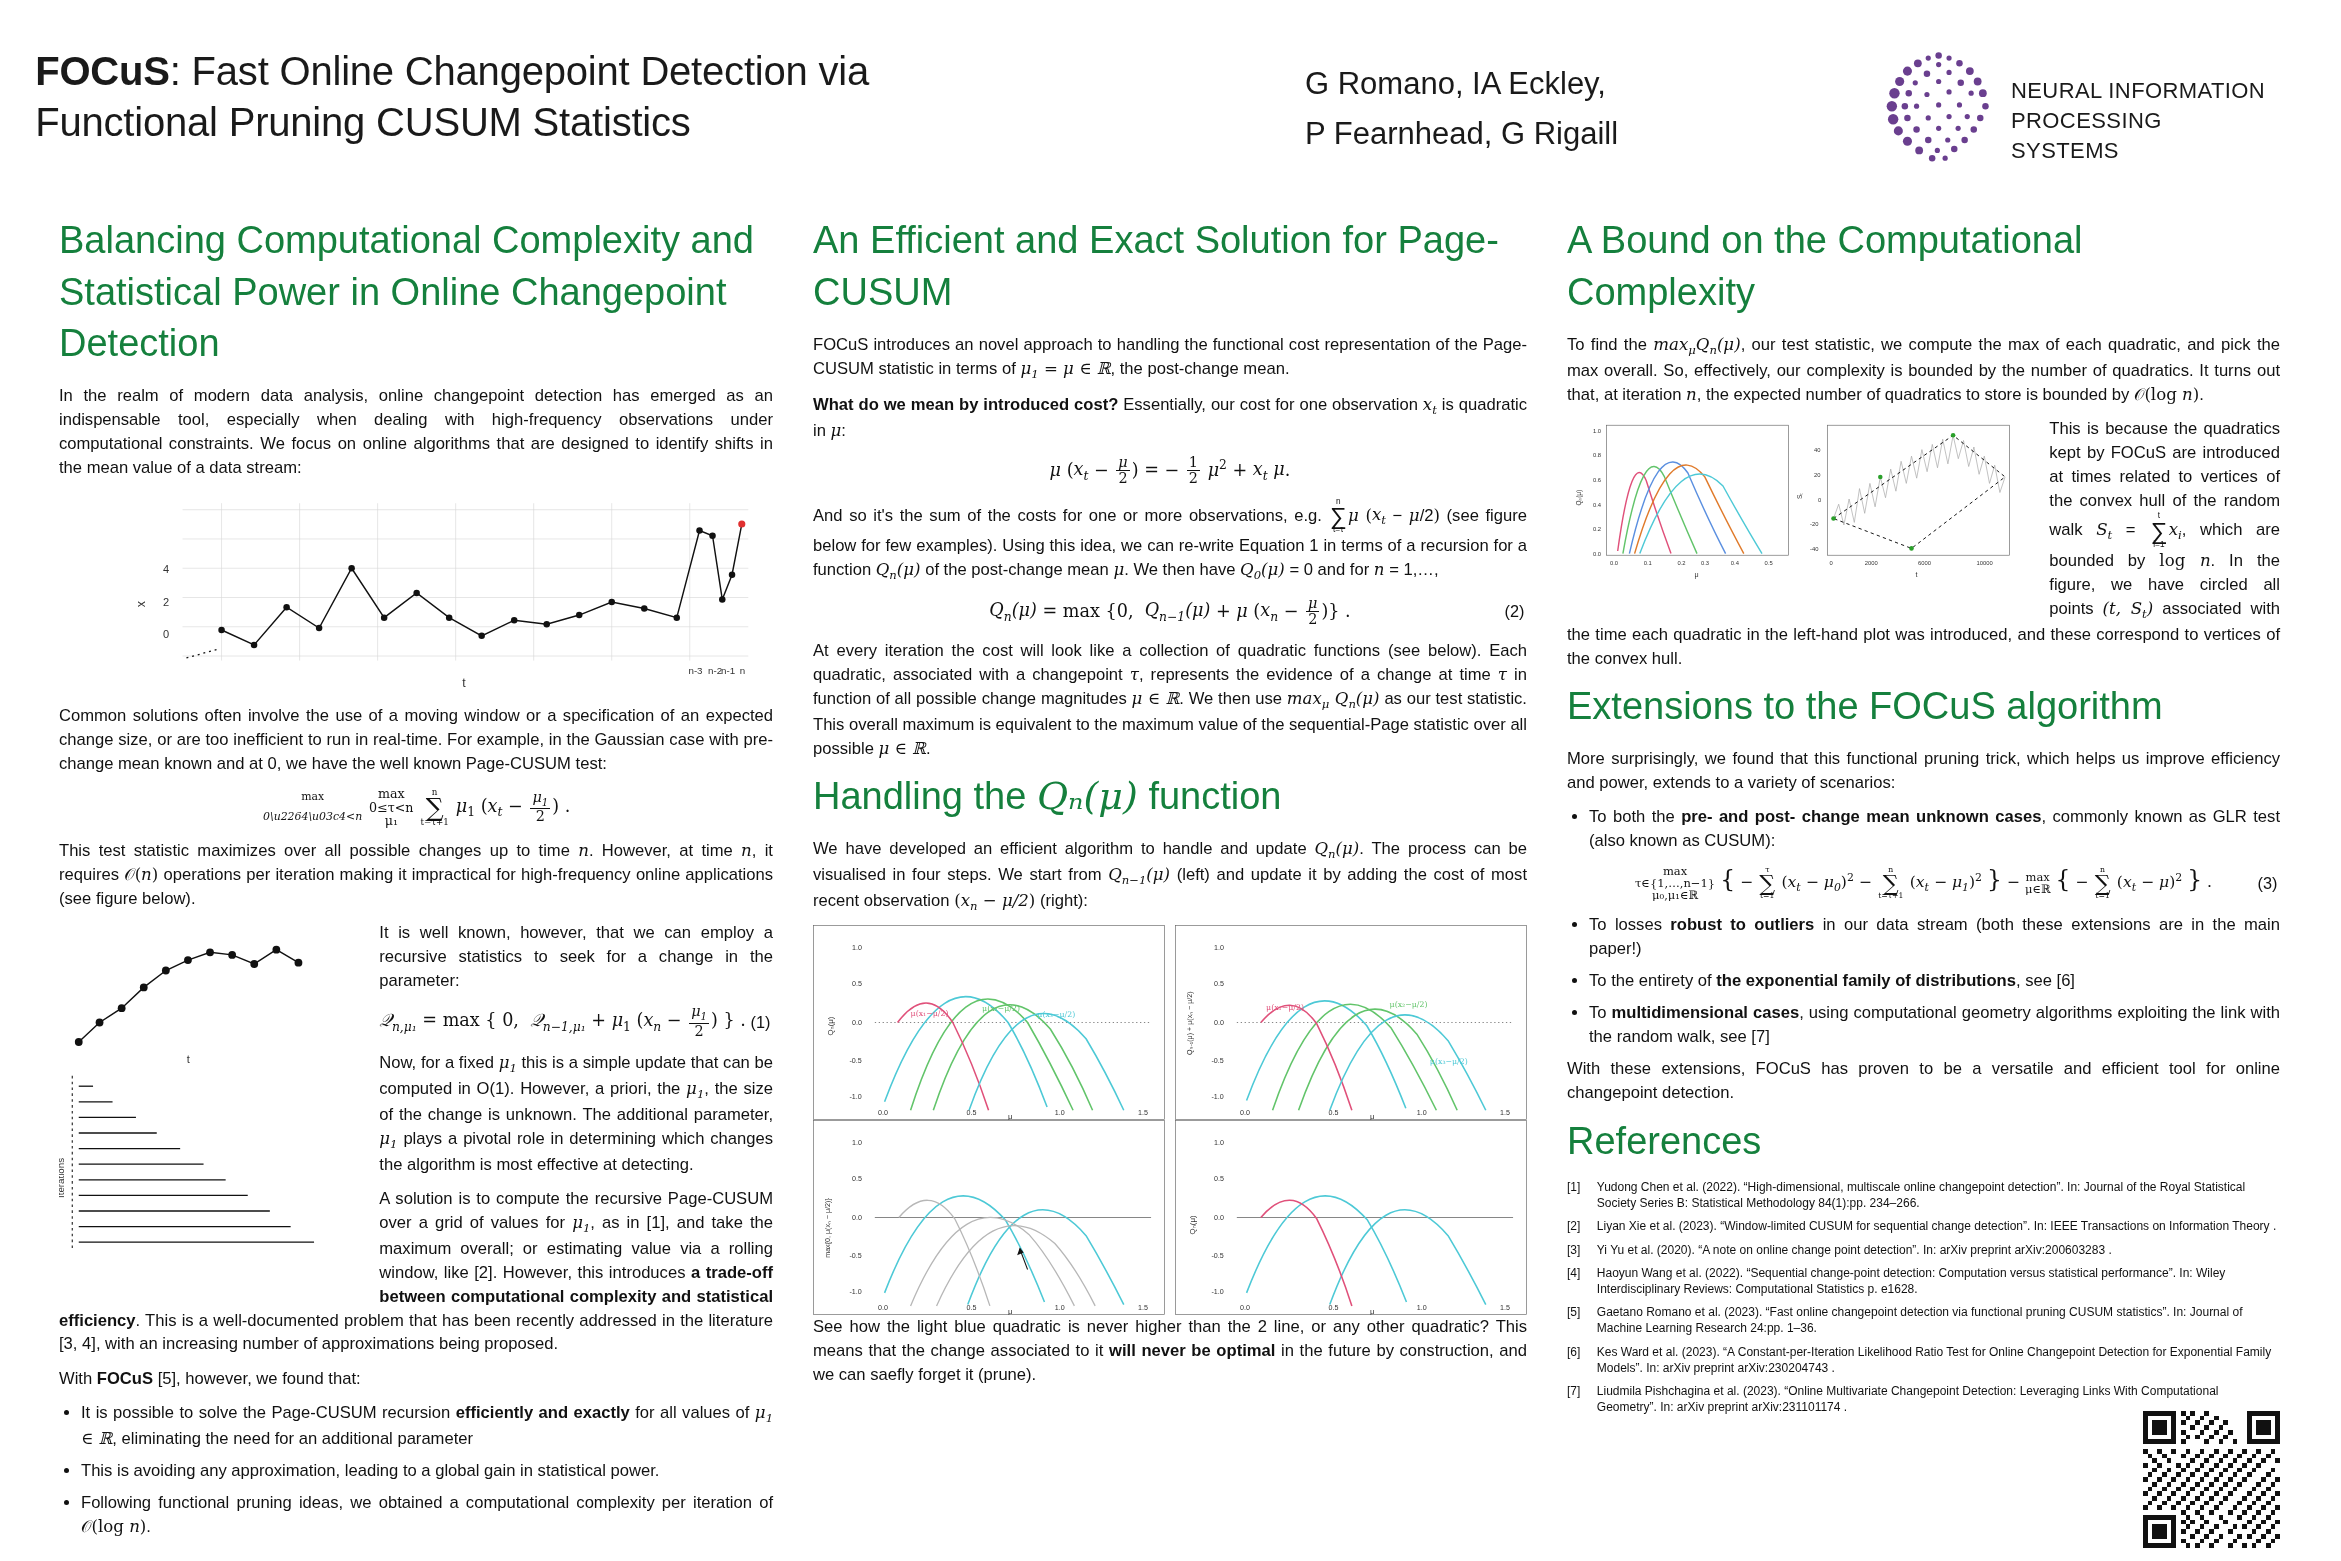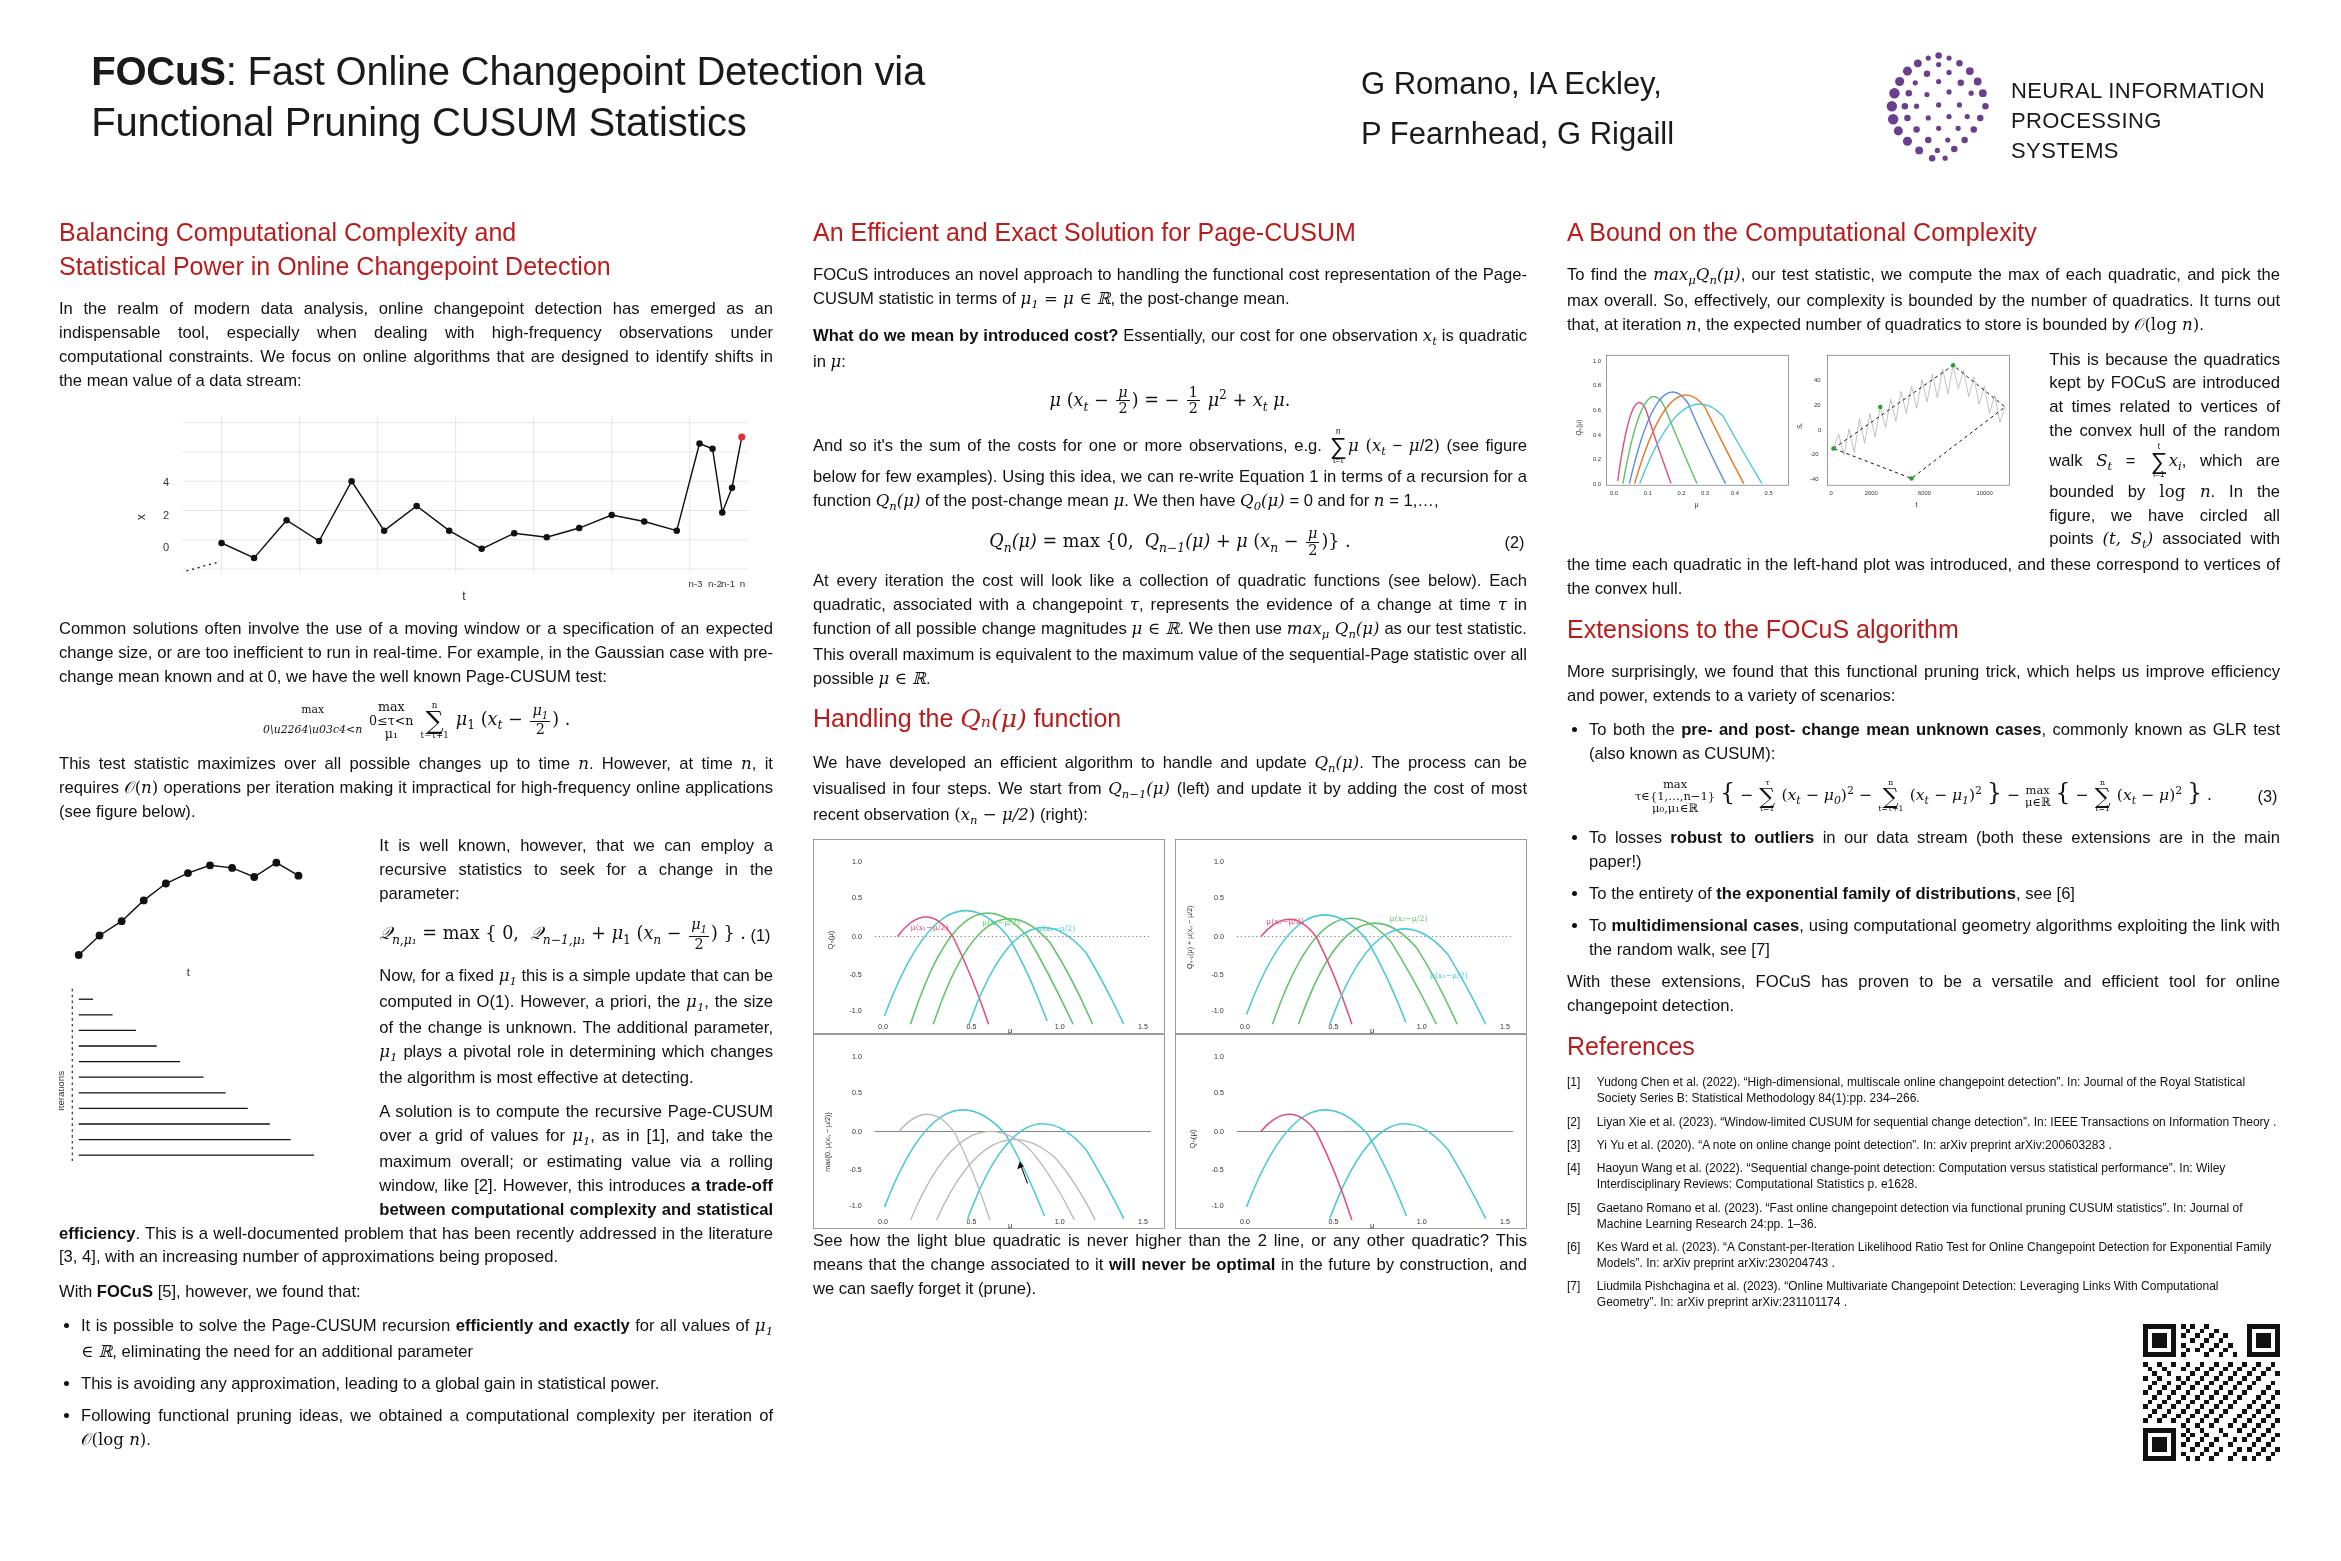--- a/index.html
+++ b/index.html
@@ -12,21 +12,21 @@
     height: 1561px;
     font-family: "Liberation Sans", sans-serif;
     color: #111111;
     overflow: hidden;
   }
   .poster {
     position: relative;
     width: 2342px;
     height: 1190px;
     box-sizing: border-box;
-    padding: 39px 59px 26px 86px;
+    padding: 39px 59px 26px 30px;
     text-decoration: underline;
   }
   
   .header {
     position: relative;
     height: 156px;
   }
   .title-block {
     position: absolute;
     left: 5.2px;
@@ -72,25 +72,25 @@
     position: absolute;
     left: 59px;
     top: 215px;
     width: 2225px;
     display: flex;
     gap: 40px;
   }
   .col { width: 714px; }
   .col.c3 { width: 713px; }
   h2.section {
-    font-size: 25px;
+    font-size: 38px;
     font-weight: 400;
     line-height: 1.36;
     margin: 0 0 14.3px 0;
-    color: #b91c1c;
+    color: #15803d;
   }
   h2.section.tight { margin-bottom: 11.7px; }
   p, li {
     font-size: 16.6px;
     line-height: 1.44;
     text-align: justify;
     margin: 0 0 10.4px 0;
     color: #111;
   }
   ul { margin: 0 0 9px 0; padding-left: 22px; }

